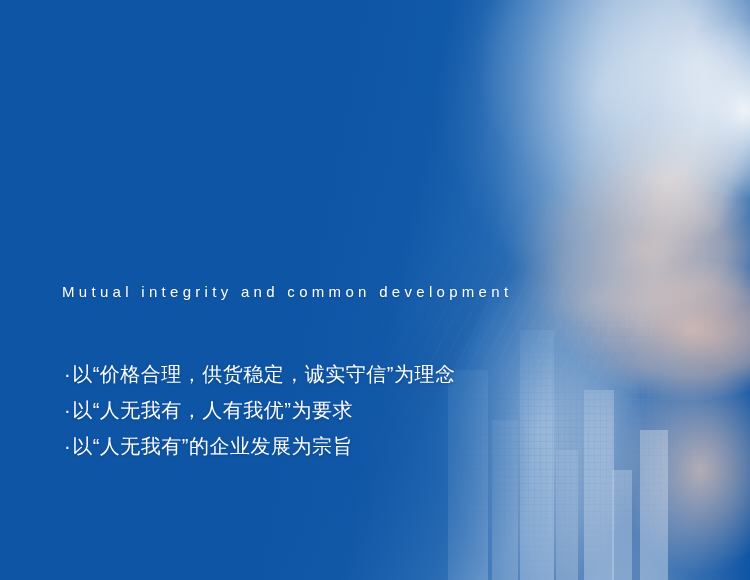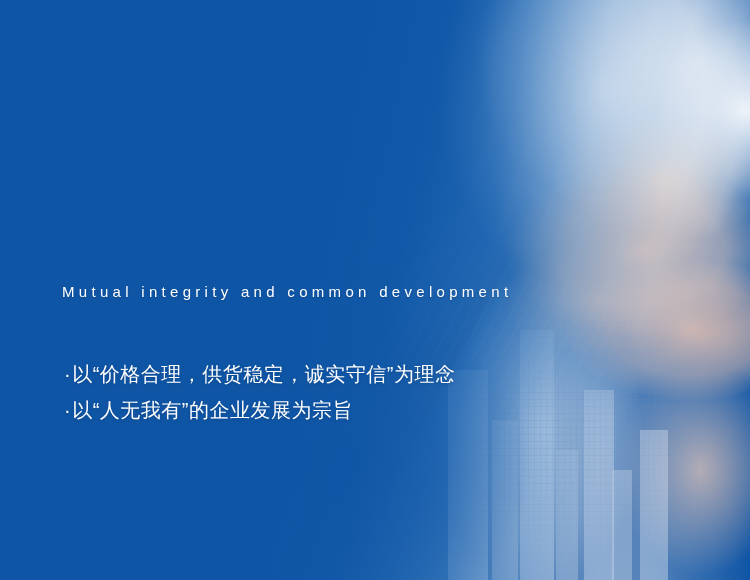--- a/index.html
+++ b/index.html
@@ -217,17 +217,18 @@
   <div class="layer bloom"></div>
   <div class="layer veil"></div>
 
   <div class="content">
 
 
     <p class="subhead">Mutual integrity and common development</p>
 
     <ul class="bullets">
       <li><span class="dot">·</span><span>以“价格合理，供货稳定，诚实守信”为理念</span></li>
+      <li><span class="dot">·</span><span>以“人无我有，人有我优”为要求</span></li>
       <li><span class="dot">·</span><span>以“人无我有”的企业发展为宗旨</span></li>
     </ul>
 
   </div>
 </div>
 
 </body></html>

